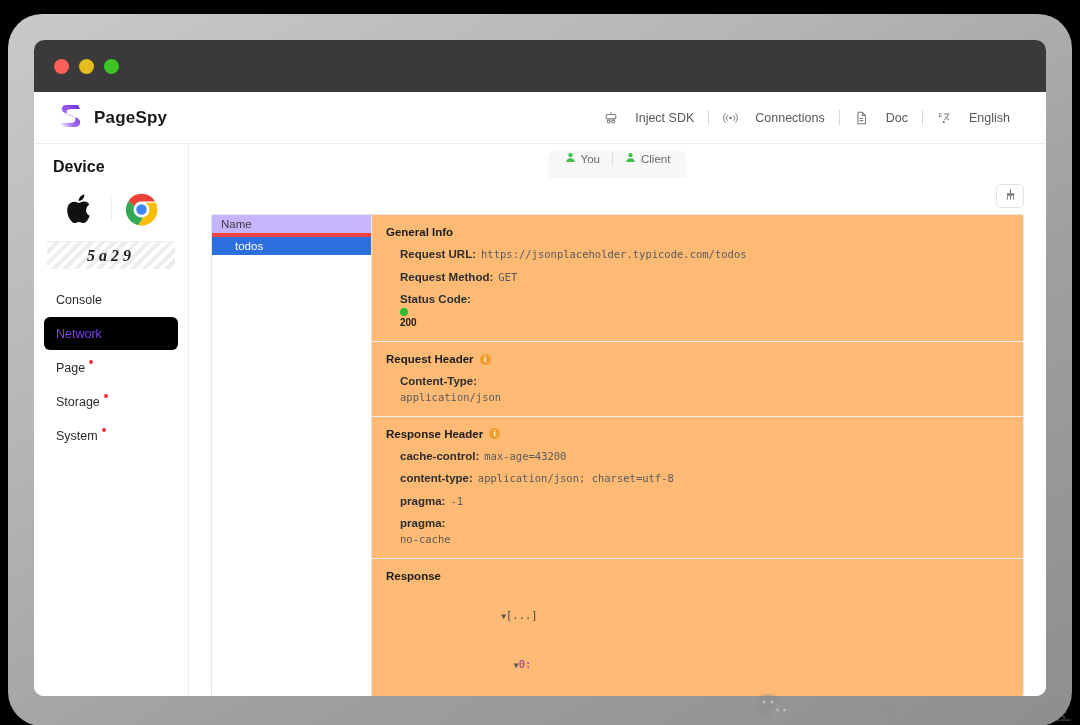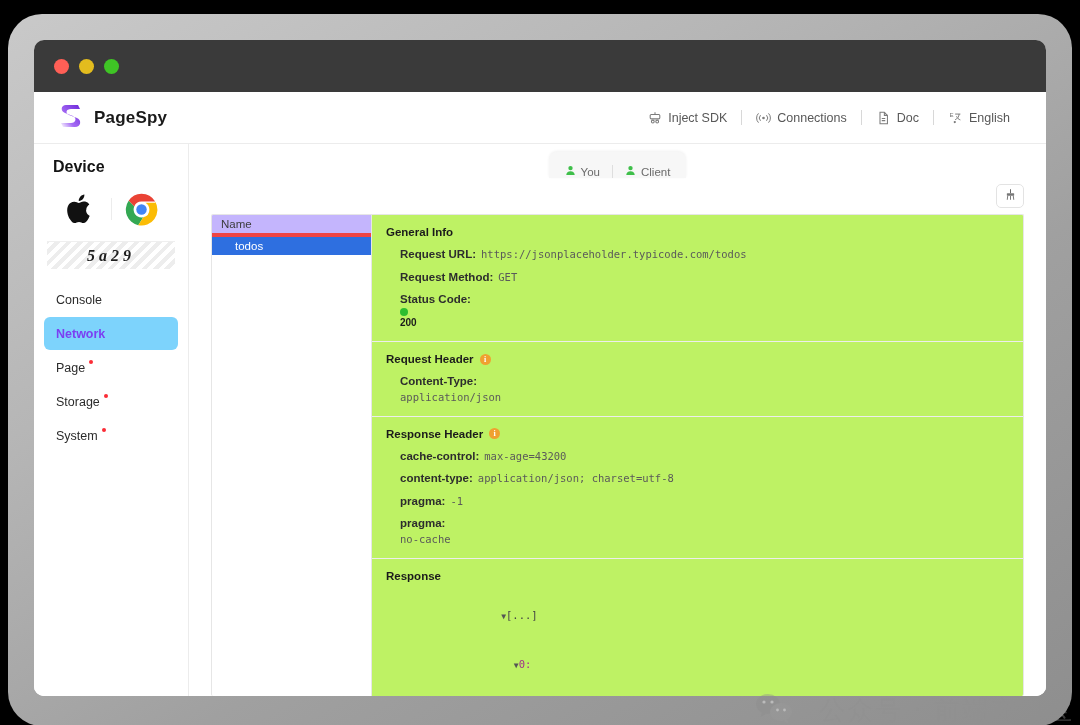--- a/index.html
+++ b/index.html
@@ -47,21 +47,21 @@
     height: 52px; flex: 0 0 52px;
     background:#fff;
     border-bottom:1px solid #ececec;
     display:flex; align-items:center;
     padding: 0 22px 0 24px;
   }
   #brand { display:flex; align-items:center; gap:10px; }
   #brand .name { font-size:17px; font-weight:bold; color:#1a1a1a; letter-spacing:.2px;}
   #headernav { margin-left:auto; display:flex; align-items:center; }
   .navitem {
-    display:flex; align-items:center; gap:6px;
+    display:flex; align-items:center; gap:17px;
     font-size:12.5px; color:#585858;
     padding: 0 14px;
     cursor:pointer; white-space:nowrap;
   }
   .navsep { width:1px; height:15px; background:#d8d8d8; }
   .navicon { display:flex; align-items:center; justify-content:center; width:15px; height:15px; color:#7b7b7b; }
 
   
   #body { flex:1; display:flex; min-height:0; background:#fff; }
 
@@ -91,29 +91,29 @@
     font-size:16px; letter-spacing:4px; color:#1e1e1e;
     font-family:"Liberation Serif", serif; font-style:italic; font-weight:600;
   }
   #navlist { margin-top: 14px; padding: 0 10px; }
   .sideitem {
     height:33px; display:flex; align-items:center;
     padding: 0 12px; margin-bottom: 1px;
     border-radius:6px; font-size:12.5px; color:#2b2b2b;
     cursor:pointer; position:relative;
   }
-  .sideitem.active { background:#7dd3fc; color:#7b3ff2;font-weight:bold; }
+  .sideitem.active { background:#000000; color:#7b3ff2; }
   .dot { width:4px; height:4px; border-radius:50%; background:#fb2c36; margin-left:4px; align-self:flex-start; margin-top:9px; }
 
   
   #main { flex:1; min-width:0; display:flex; flex-direction:column; background:#fff; position:relative; }
 
   #tabsrow { height:34px; display:flex; justify-content:center; align-items:flex-end; position:relative; }
   #tabs {
-    display:flex; align-items:flex-end;
+    display:flex; align-items:flex-start;
     background:#f7f7f7; border-radius:8px 8px 0 0;
     height:26px; padding: 0 4px;
     box-shadow: 0 -1px 3px rgba(0,0,0,.06);
   }
   .tab { display:flex; align-items:center; gap:5px; font-size:11.5px; color:#6b6b6b; padding: 0 12px; cursor:pointer; }
   .tabsep { width:1px; height:13px; background:#dedede; }
 
   #toolbar { height:36px; display:flex; align-items:center; justify-content:flex-end; padding-right:22px; }
   #clearbtn {
     width:28px; height:24px; border:1px solid #e3e3e3; border-radius:5px;
@@ -123,21 +123,21 @@
 
   #panels { flex:1; display:flex; min-height:0; margin: 0 22px 0 22px; border:1px solid #e6e6e6; border-bottom:none; border-radius:2px; overflow:hidden; background:#fff; }
 
   
   #namelist { width:160px; flex:0 0 160px; border-right:1px solid #e6e6e6; display:flex; flex-direction:column; }
   #namehdr { height:22px; display:flex; align-items:center; padding-left:9px; font-size:11.5px; color:#3c3c3c; border-bottom:4px solid #ef4444; background:#c4b5fd;}
   .namerow { height:18px; display:flex; align-items:center; padding-left:23px; font-size:11.5px; color:#222; cursor:pointer; }
   .namerow.selected { background:#2e6fe0; color:#fff; }
 
   
-  #detail { flex:1; min-width:0; overflow:hidden; background:#bef264; font-size:11.5px; }
+  #detail { flex:1; min-width:0; overflow:hidden; background:#fdba74; font-size:11.5px; }
   .sect { border-bottom:1px solid #ededed; padding: 11px 14px 12px 14px; }
   .sect-title { font-size:11.5px; font-weight:bold; color:#1b1b1b; margin-bottom:9px; display:flex; align-items:center; gap:6px; }
   .info-i { width:11px; height:11px; border-radius:50%; background:#f0a030; color:#fff; font-size:8px; font-weight:bold; display:inline-flex; align-items:center; justify-content:center; font-family:"Liberation Serif",serif;}
   .kvrow { display:flex; margin: 0 0 7px 14px; line-height:1.35; }
   .kvrow:last-child { margin-bottom:0;flex-direction:column; }
   .k { font-weight:bold; color:#2d2d2d; white-space:nowrap; margin-right:5px; }
   .v { color:#5a5a5a; font-family:"DejaVu Sans Mono", monospace; font-size:10.5px; word-break:break-all; }
   .status-dot { width:8px; height:8px; border-radius:50%; background:#2ebd30; display:inline-block; margin-right:5px; }
   .status-code { font-weight:bold; color:#1b1b1b; font-family:"Liberation Sans",sans-serif; font-size:10px;}
 

